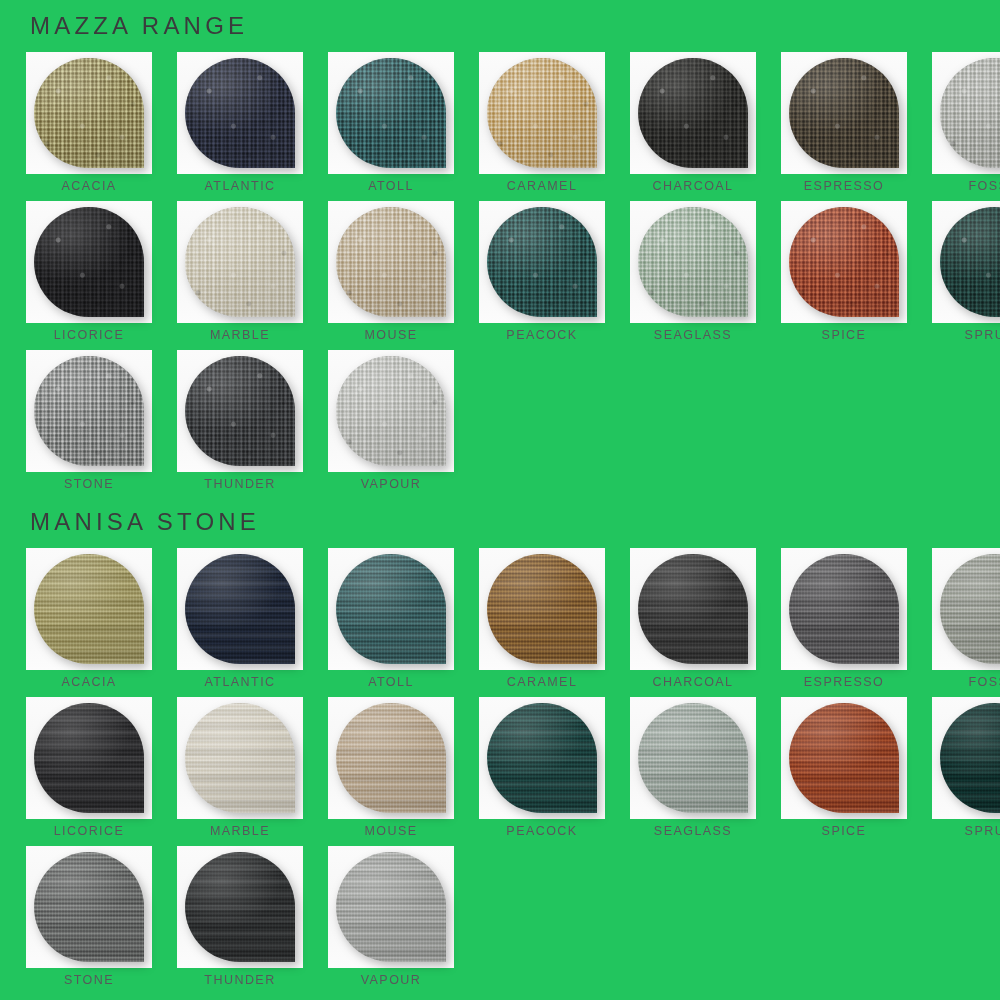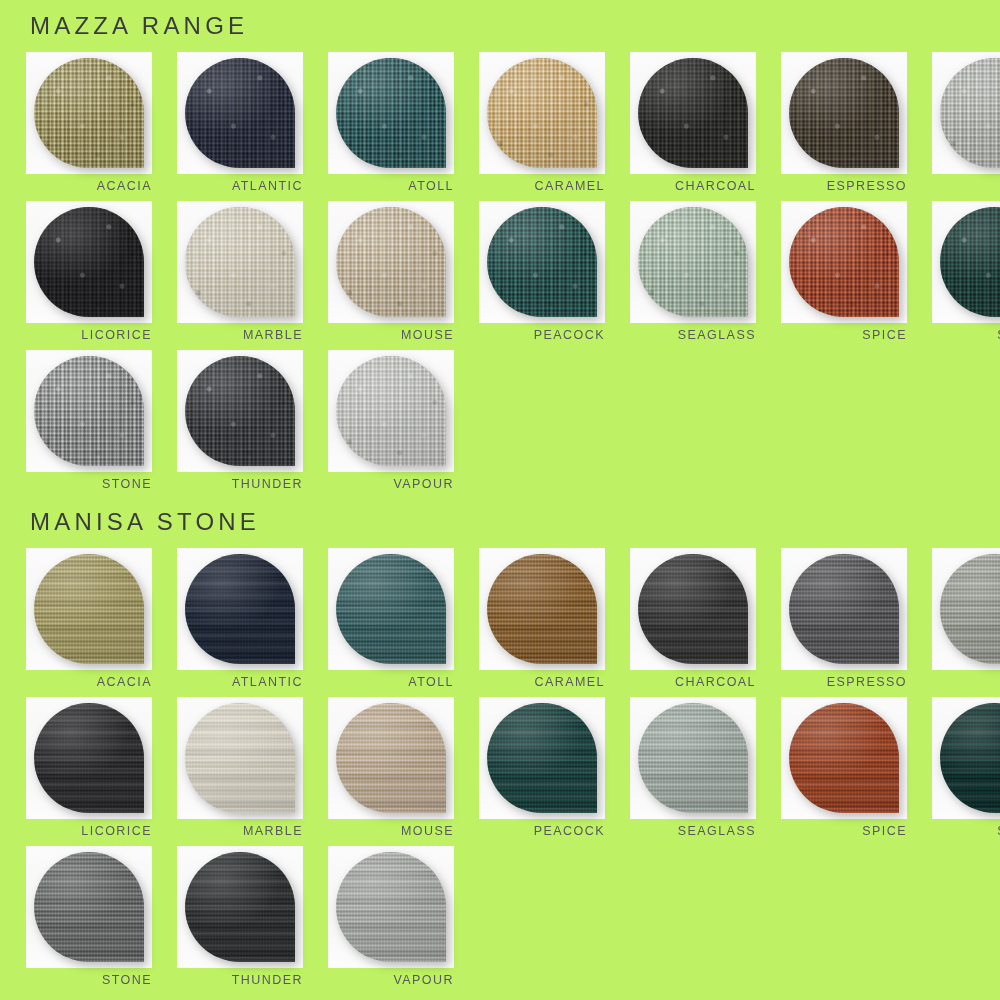--- a/index.html
+++ b/index.html
@@ -11,21 +11,21 @@
     height: 1000px;
     background: #ffffff;
     font-family: "Liberation Sans", "DejaVu Sans", sans-serif;
     overflow: hidden;
   }
 
   .page {
     width: 1000px;
     height: 1000px;
     position: relative;
-    background: #bef264;
+    background: #22c55e;
     padding: 0;
   }
 
   .range-section { width: 1000px; }
 
   .range-title {
     font-size: 24px;
     font-weight: 400;
     letter-spacing: 4.2px;
     color: #3b3b3d;
@@ -45,21 +45,21 @@
     row-gap: 0px;
     padding-left: 26px;
     margin-top: 14px;
   }
 
   .swatch-cell {
     width: 126px;
     height: 149px;
     display: flex;
     flex-direction: column;
-    align-items: flex-end;
+    align-items: center;
     position: relative;
   }
 
   
   .tile-bg {
     position: absolute;
     top: 0; left: 0;
     width: 126px;
     height: 122px;
     background: linear-gradient(180deg, #fbfbfb 0%, #f6f6f6 55%, #fcfcfc 100%);

